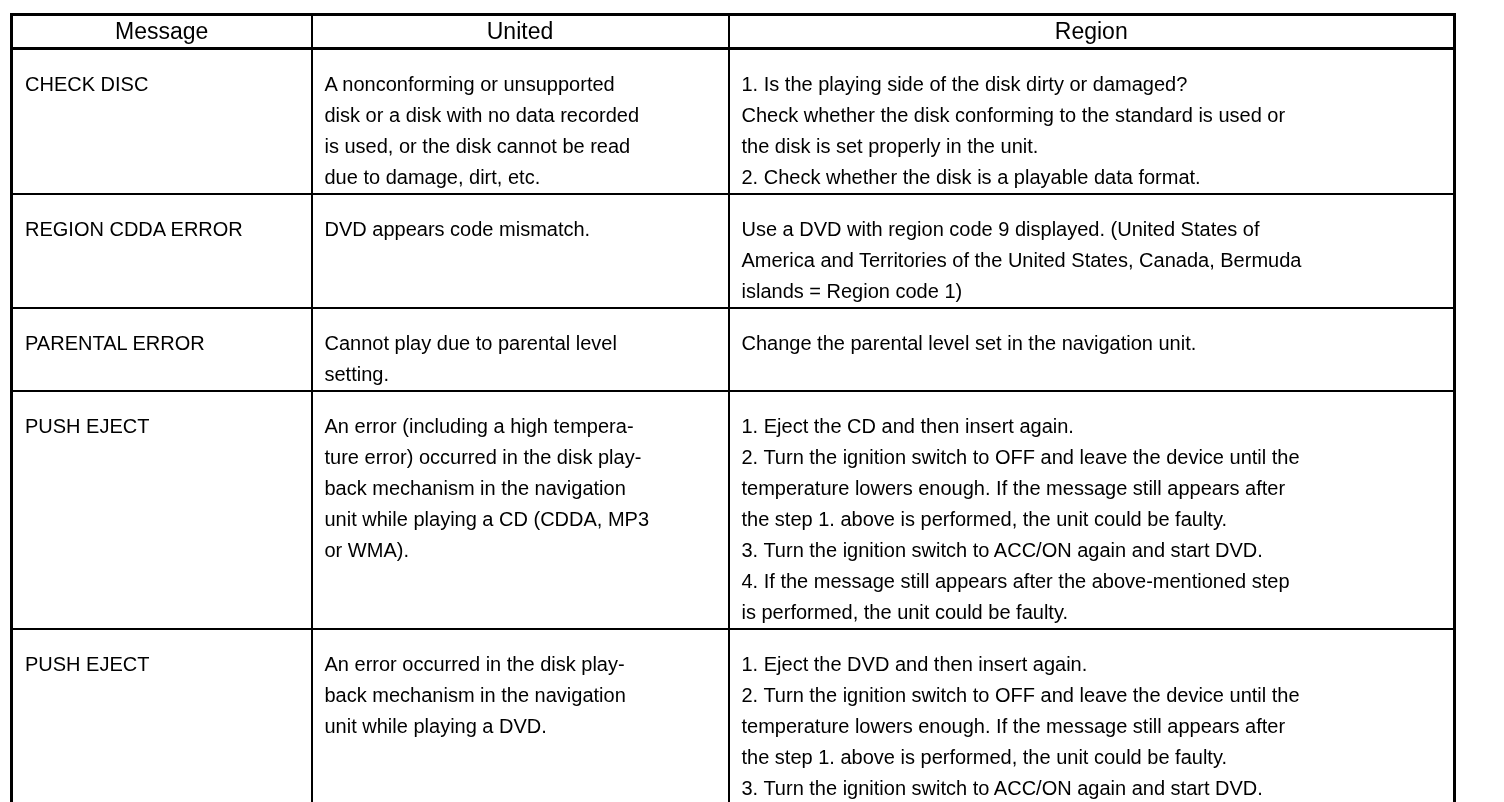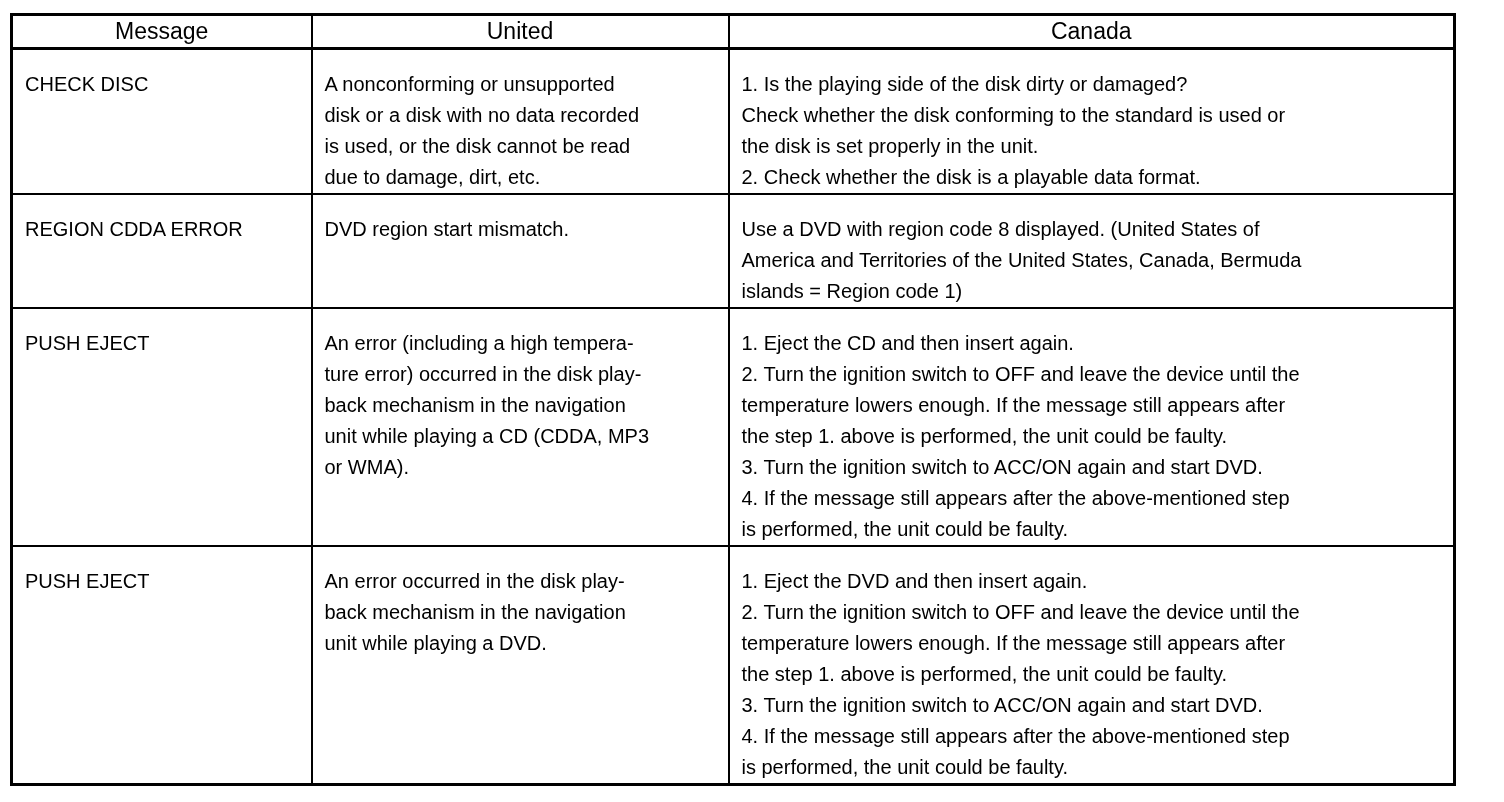--- a/index.html
+++ b/index.html
@@ -60,41 +60,47 @@
   <table class="trouble">
     <colgroup>
       <col class="c-message">
       <col class="c-cause">
       <col class="c-action">
     </colgroup>
     <thead>
       <tr class="r0">
         <th>Message</th>
         <th>United</th>
-        <th>Canada</th>
+        <th>Region</th>
       </tr>
     </thead>
     <tbody>
       <tr class="r1">
         <td>CHECK DISC</td>
         <td>A nonconforming or unsupported
 disk or a disk with no data recorded
 is used, or the disk cannot be read
 due to damage, dirt, etc.</td>
         <td>1. Is the playing side of the disk dirty or damaged?
 Check whether the disk conforming to the standard is used or
 the disk is set properly in the unit.
 2. Check whether the disk is a playable data format.</td>
       </tr>
       <tr class="r2">
         <td>REGION CDDA ERROR</td>
-        <td>DVD region start mismatch.</td>
-        <td>Use a DVD with region code 8 displayed. (United States of
+        <td>DVD appears code mismatch.</td>
+        <td>Use a DVD with region code 9 displayed. (United States of
 America and Territories of the United States, Canada, Bermuda
 islands = Region code 1)</td>
+      </tr>
+      <tr class="r3">
+        <td>PARENTAL ERROR</td>
+        <td>Cannot play due to parental level
+setting.</td>
+        <td>Change the parental level set in the navigation unit.</td>
       </tr>
       <tr class="r4">
         <td>PUSH EJECT</td>
         <td>An error (including a high tempera-
 ture error) occurred in the disk play-
 back mechanism in the navigation
 unit while playing a CD (CDDA, MP3
 or WMA).</td>
         <td>1. Eject the CD and then insert again.
 2. Turn the ignition switch to OFF and leave the device until the

